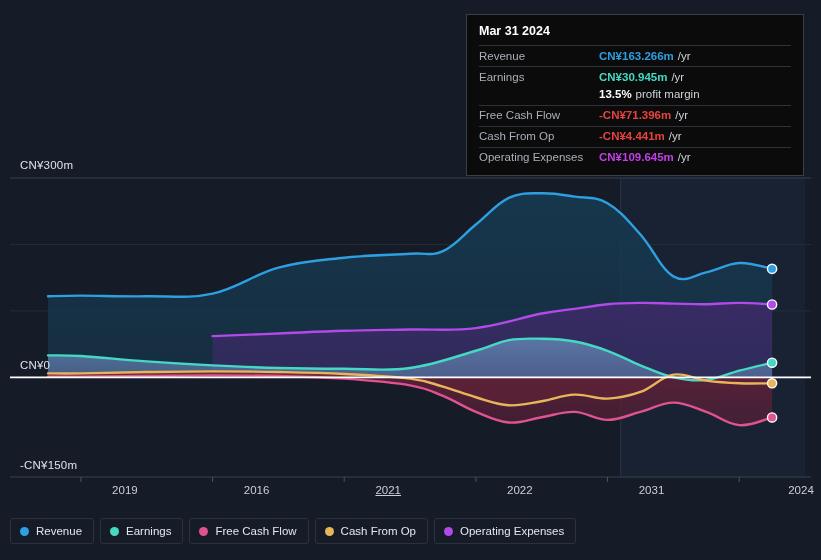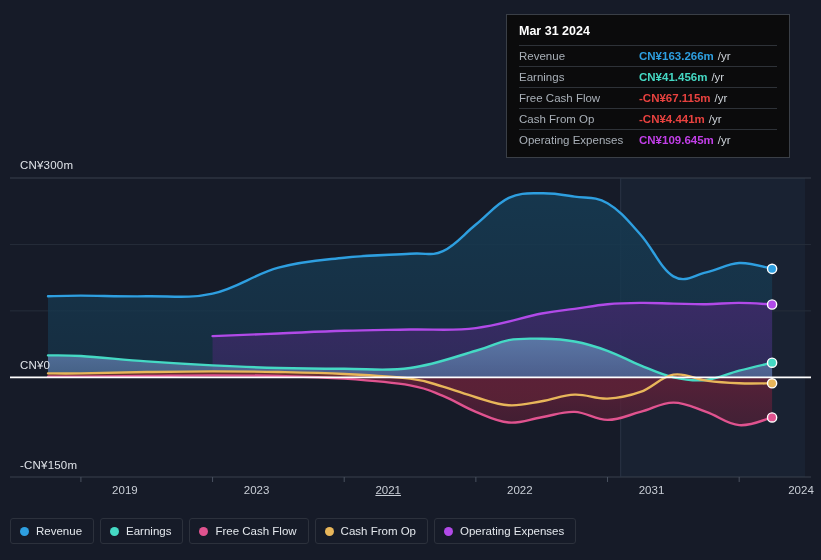--- a/index.html
+++ b/index.html
@@ -50,27 +50,26 @@
     transform: translateX(-50%);
     white-space: nowrap;
     margin-left: 44px;
   }
 
   
   #tooltip {
     position: absolute;
     left: 466px;
     top: 14px;
-    width: 284px;
+    width: 338px;
     background: #0b0b0c;
     border: 1px solid #3a3f47;
     box-sizing: border-box;
     padding: 9px 12px 7px 12px;
     z-index: 40;
-    margin-left: 40px;
   }
   #tooltip .tt-date {
     font-size: 12.5px;
     font-weight: bold;
     color: #ffffff;
     padding-bottom: 7px;
   }
   .tt-row {
     display: flex;
     align-items: baseline;
@@ -189,41 +188,45 @@
       <circle cx="772.0869565217391" cy="383.28144" r="4.6" fill="#e8b65a" stroke="#ffffff" stroke-width="1.4"></circle>
       <circle cx="772.0869565217391" cy="417.4312266666667" r="4.6" fill="#e0538f" stroke="#ffffff" stroke-width="1.4"></circle>
     </svg>
 
   <div class="y-label" id="y-top">CN¥300m</div>
   <div class="y-label" id="y-zero">CN¥0</div>
   <div class="y-label" id="y-bot">-CN¥150m</div>
 
   <div id="x-labels">
       <div class="x-label" style="left: 80.913px;">2019</div>
-      <div class="x-label" style="left: 212.565px;">2023</div>
+      <div class="x-label" style="left: 212.565px;">2016</div>
       <div class="x-label" style="left: 344.217px; text-decoration: underline;">2021</div>
       <div class="x-label" style="left: 475.87px;">2022</div>
       <div class="x-label" style="left: 607.522px;">2031</div>
       <div class="x-label" style="left: 757px;">2024</div>
     </div>
 
   <div id="tooltip">
     <div class="tt-date">Mar 31 2024</div>
     <div id="tt-rows">
         <div class="tt-row">
           <span class="tt-label">Revenue</span>
           <span><span class="tt-value" style="color: rgb(46, 159, 224);">CN¥163.266m</span><span class="tt-suffix">/yr</span></span>
         </div>
         <div class="tt-row">
           <span class="tt-label">Earnings</span>
-          <span><span class="tt-value" style="color: rgb(69, 217, 196);">CN¥41.456m</span><span class="tt-suffix">/yr</span></span>
+          <span><span class="tt-value" style="color: rgb(69, 217, 196);">CN¥30.945m</span><span class="tt-suffix">/yr</span></span>
+        </div>
+        <div class="tt-row no-rule">
+          <span class="tt-label"></span>
+          <span><span class="tt-value" style="color: rgb(255, 255, 255);">13.5%</span><span class="tt-sub">profit margin</span></span>
         </div>
         <div class="tt-row">
           <span class="tt-label">Free Cash Flow</span>
-          <span><span class="tt-value" style="color: rgb(232, 66, 63);">-CN¥67.115m</span><span class="tt-suffix">/yr</span></span>
+          <span><span class="tt-value" style="color: rgb(232, 66, 63);">-CN¥71.396m</span><span class="tt-suffix">/yr</span></span>
         </div>
         <div class="tt-row">
           <span class="tt-label">Cash From Op</span>
           <span><span class="tt-value" style="color: rgb(232, 66, 63);">-CN¥4.441m</span><span class="tt-suffix">/yr</span></span>
         </div>
         <div class="tt-row">
           <span class="tt-label">Operating Expenses</span>
           <span><span class="tt-value" style="color: rgb(194, 63, 232);">CN¥109.645m</span><span class="tt-suffix">/yr</span></span>
         </div>
       </div>

